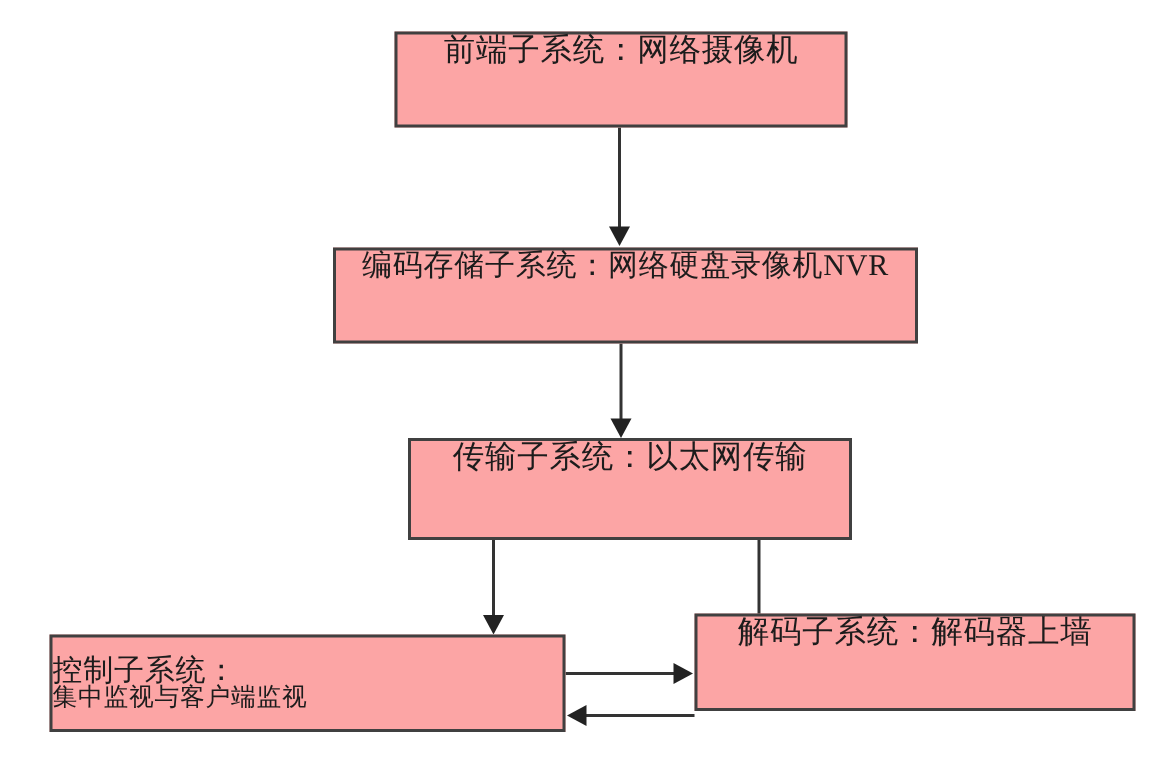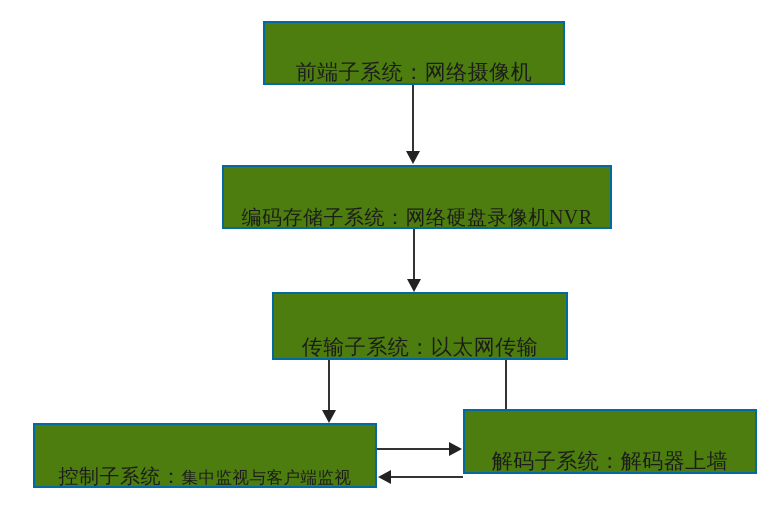--- a/index.html
+++ b/index.html
@@ -11,35 +11,35 @@
     position: relative;
     width: 780px;
     height: 506px;
     background: #ffffff;
     font-family: "Liberation Serif", "DejaVu Serif", serif;
     overflow: hidden;
   }
   .node {
     position: absolute;
     box-sizing: border-box;
-    border: 2px solid #0369a1;
-    background: #4d7c0f;
+    border: 2px solid #404040;
+    background: #fca5a5;
     display: flex;
-    align-items: flex-end;
+    align-items: flex-start;
     justify-content: center;
     color: #1c1c1c;
     font-size: 21px;
     letter-spacing: 0.5px;
     white-space: nowrap;
     line-height: 1;
   }
   .node-frontend     { left: 263px; top:  21px; width: 302px; height: 64px; }
   .node-storage      { left: 222px; top: 165px; width: 390px; height: 64px; font-size: 20px; }
   .node-transmission { left: 272px; top: 292px; width: 296px; height: 68px; }
-  .node-control      { left:  33px; top: 423px; width: 344px; height: 65px; font-size: 20px; }
+  .node-control      { left:  33px; top: 423px; width: 344px; height: 65px; font-size: 20px; flex-direction: column; }
   .node-decoder      { left: 463px; top: 409px; width: 294px; height: 65px; }
   .node-control .label-tail { font-size: 16.5px; }
   .edges {
     position: absolute;
     left: 0; top: 0;
     pointer-events: none;
   }
   .edges line    { stroke: #333333; stroke-width: 2; }
   .edges polygon { fill: #222222; stroke: none; }
 </style>

